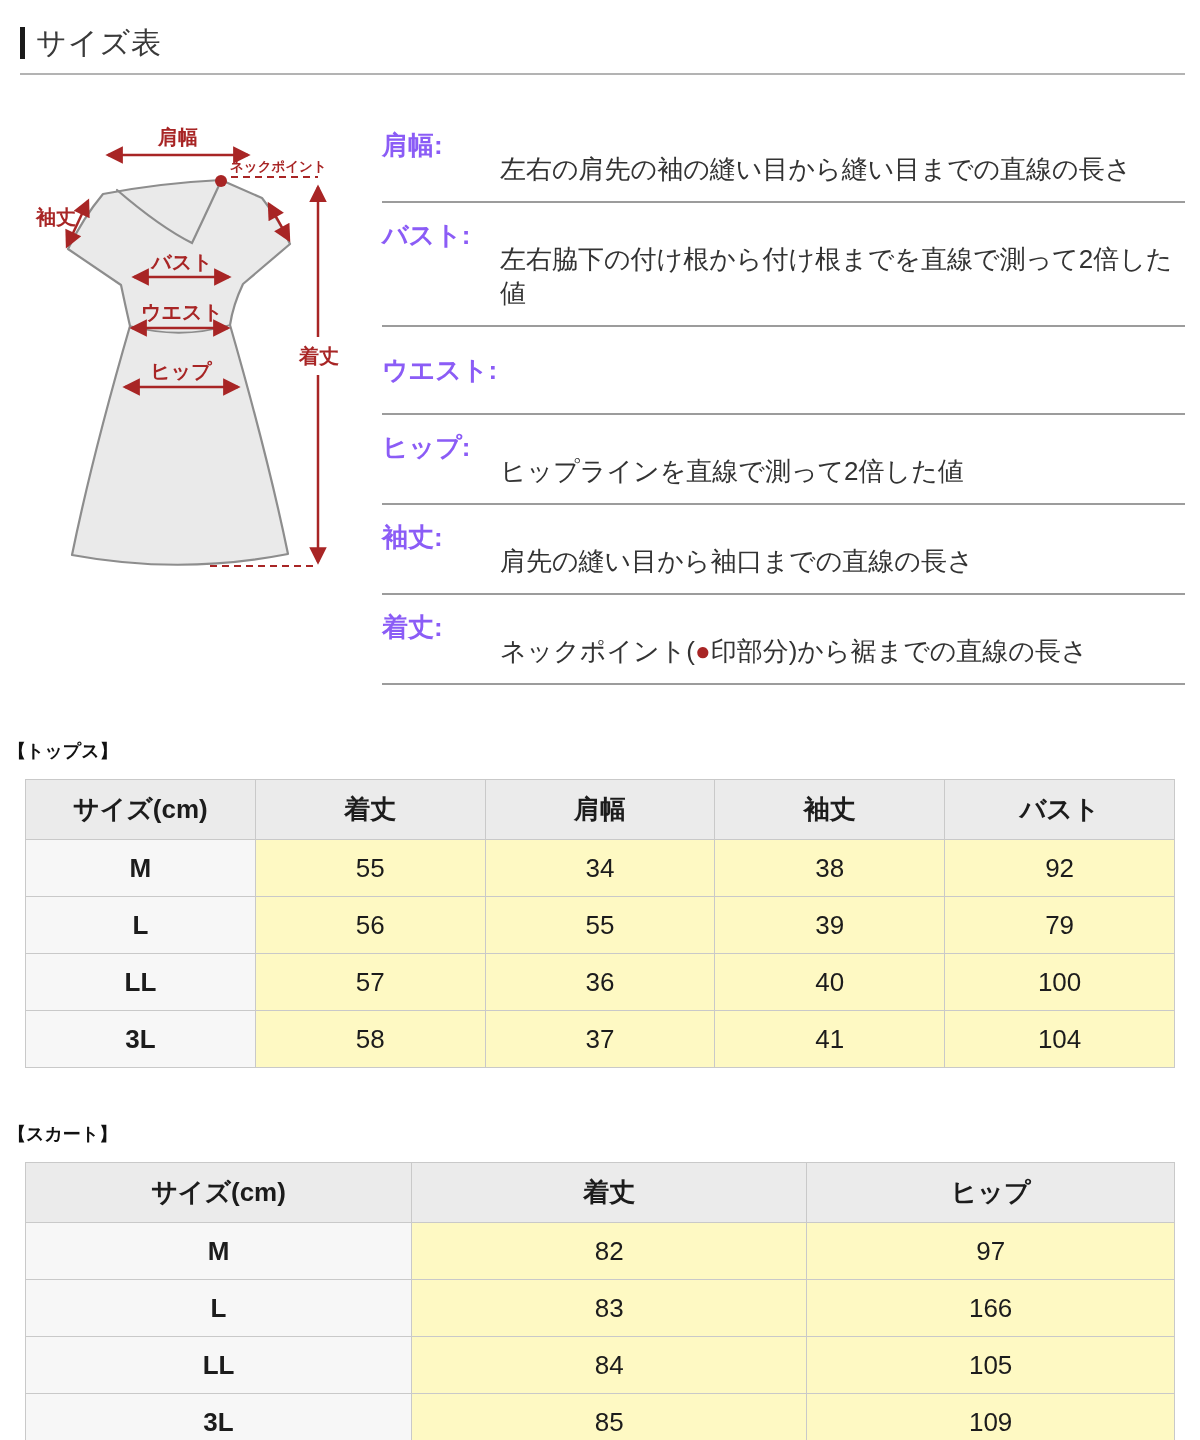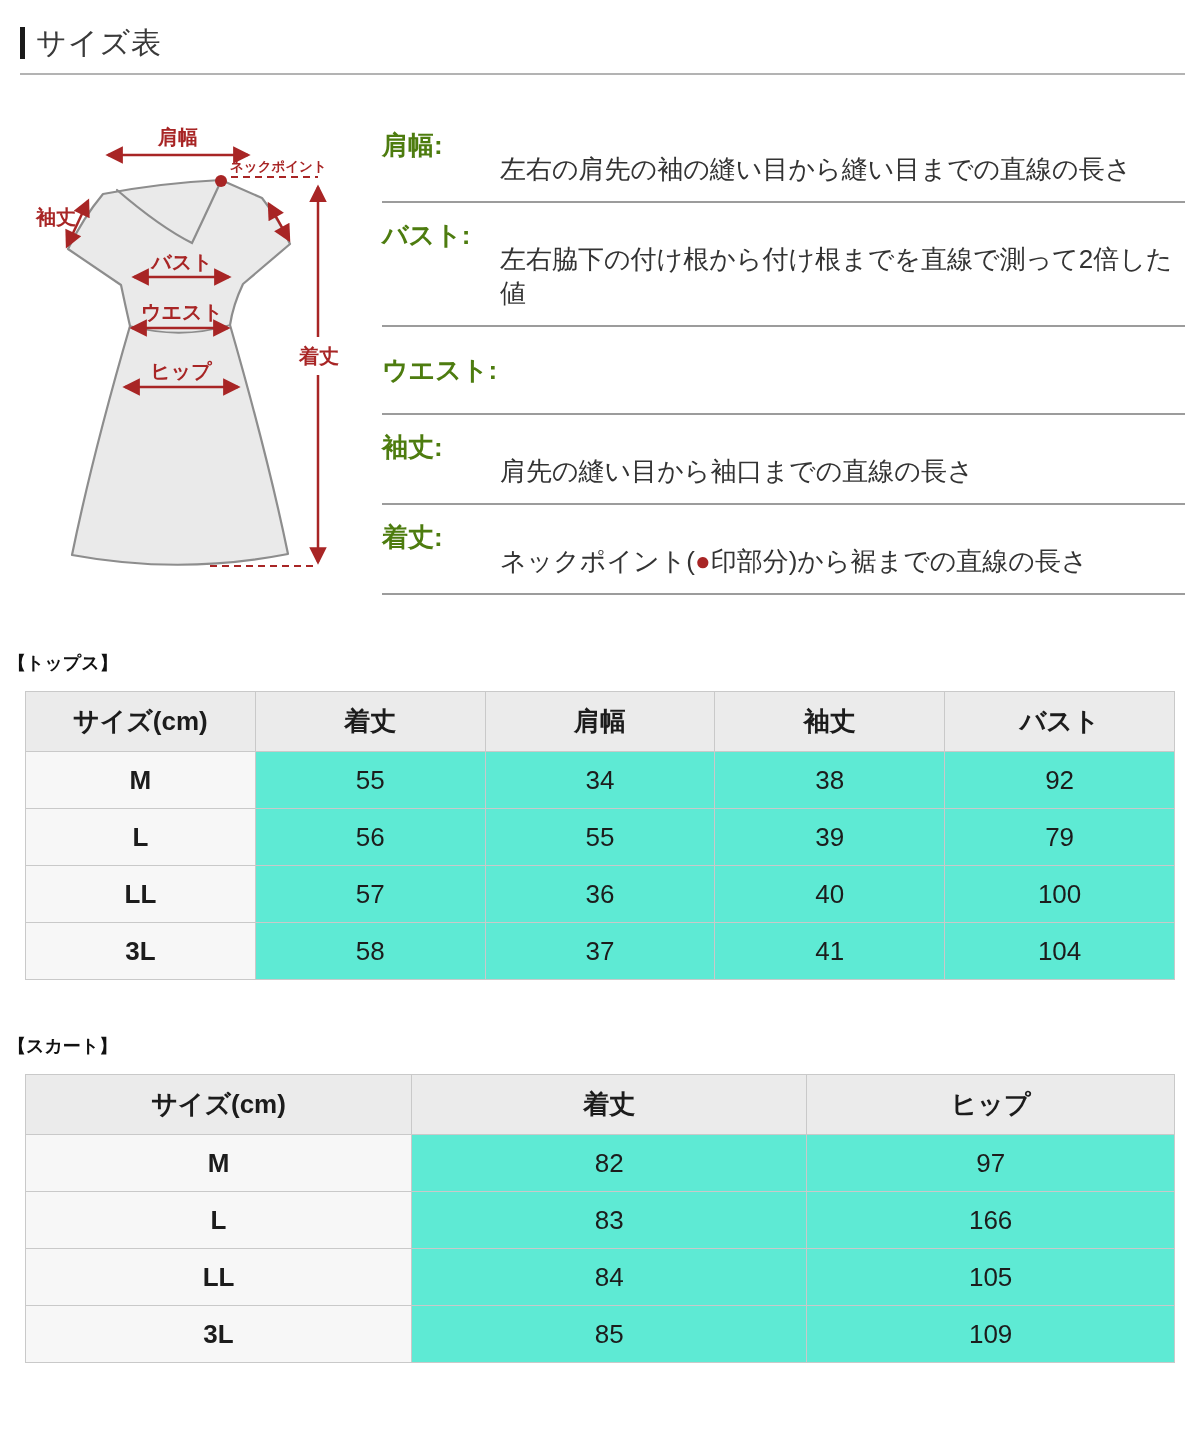--- a/index.html
+++ b/index.html
@@ -22,30 +22,30 @@
   .figure { display:flex; padding-right:15px; }
   .dress-wrap { width:382px; flex:none; }
   .dress-wrap svg { display:block; margin-top:22px; }
   .defs { flex:1; margin-top:38px; }
   .def-row {
     display:grid; grid-template-columns:118px 1fr;
     padding:15px 0; border-bottom:2px solid #9c9c9c;
     font-size:26px; line-height:34px; color:#333;
   }
   .def-row.tall { padding:26px 0; }
-  .def-term { font-weight:700; color:#4d7c0f; white-space:nowrap; }
+  .def-term { font-weight:700; color:#8b5cf6; white-space:nowrap; }
   .def-desc { color:#333;margin-top:24px; }
   .red-dot { color:#a82525; }
 
   
   .section-title { margin:54px 0 0 8px; font-size:18px; font-weight:700; color:#111; }
   table { border-collapse:collapse; width:1150px; margin:16px 0 0 25px; table-layout:fixed;padding-left:39px; }
   th, td { border:1px solid #c9c9c9; text-align:center; vertical-align:middle; }
   thead th { background:#ebebeb; height:60px; font-size:26px; font-weight:700; color:#1c1c1c; }
-  tbody td { height:57px; font-size:26px; font-weight:400; color:#1c1c1c; background:#5eead4; }
+  tbody td { height:57px; font-size:26px; font-weight:400; color:#1c1c1c; background:#fef9c3; }
   tbody td.size-col { background:#f7f7f7; font-weight:700; }
   .tops-table col { width:20%; }
   .skirt-table col.c1 { width:33.6%; }
   .skirt-table col.c2 { width:34.4%; }
   .skirt-table col.c3 { width:32%; }
 
   
   .anno { font-family:"Liberation Sans","DejaVu Sans",sans-serif; font-weight:600; fill:#a82525; }
 </style>
 </head>
@@ -109,20 +109,24 @@
       <div class="def-row">
         <div class="def-term">肩幅:</div>
         <div class="def-desc">左右の肩先の袖の縫い目から縫い目までの直線の長さ</div>
       </div>
       <div class="def-row">
         <div class="def-term">バスト:</div>
         <div class="def-desc">左右脇下の付け根から付け根までを直線で測って2倍した値</div>
       </div>
       <div class="def-row tall">
         <div class="def-term">ウエスト:</div>
+      </div>
+      <div class="def-row">
+        <div class="def-term">ヒップ:</div>
+        <div class="def-desc">ヒップラインを直線で測って2倍した値</div>
       </div>
       <div class="def-row">
         <div class="def-term">袖丈:</div>
         <div class="def-desc">肩先の縫い目から袖口までの直線の長さ</div>
       </div>
       <div class="def-row">
         <div class="def-term">着丈:</div>
         <div class="def-desc"><span>ネックポイント(</span><span class="red-dot">●</span><span>印部分)から裾までの直線の長さ</span></div>
       </div>
     </div>

